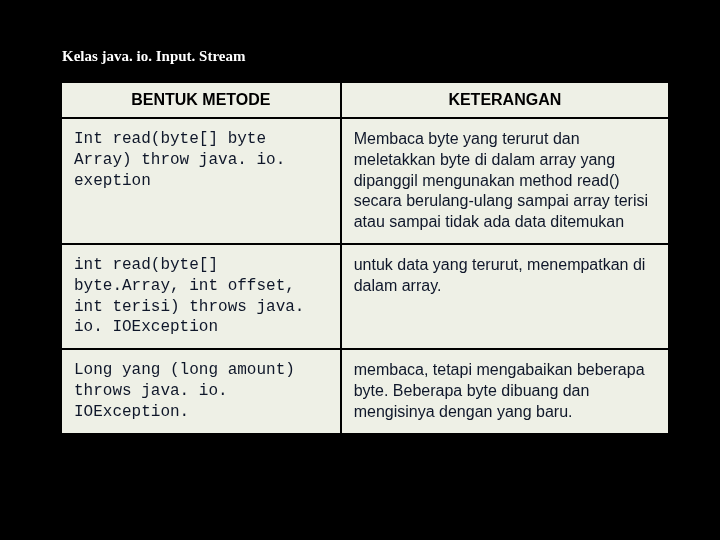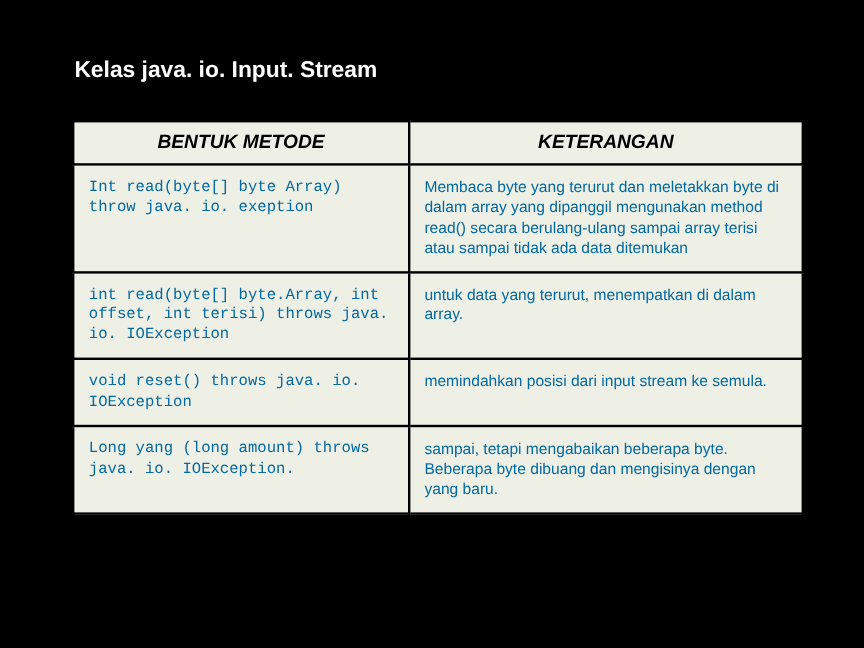--- a/index.html
+++ b/index.html
@@ -6,44 +6,44 @@
   body {
     width: 720px;
     height: 540px;
     background: #000000;
     font-family: Arial, sans-serif;
     padding: 48px 50px 40px 60px;
     overflow: hidden;
   }
   .title {
     color: #ffffff;
-    font-size: 19px;
+    font-size: 15px;
     font-weight: bold;
-    margin-bottom: 30px;
+    margin-bottom: 16px;
     margin-left: 2px;
+    font-family: Liberation Serif, serif;
   }
   table {
     width: 100%;
     border-collapse: collapse;
     background: #ffffff;
   }
   th {
     background: #eef0e6;
     color: #000000;
     font-weight: bold;
     font-size: 16px;
     text-align: center;
     padding: 8px 12px;
     border: 2px solid #000000;
-    font-style: italic;
   }
   td {
     background: #eef0e6;
-    color: #0369a1;
-    font-size: 13px;
+    color: #0f172a;
+    font-size: 16px;
     padding: 10px 12px;
     border: 2px solid #000000;
     vertical-align: top;
     line-height: 1.3;
   }
   td.method {
     font-family: "Courier New", monospace;
     width: 46%;
   }
   td.desc {
@@ -67,21 +67,17 @@
   <tbody>
     <tr>
       <td class="method">Int read(byte[] byte Array) throw java. io. exeption</td>
       <td class="desc">Membaca byte yang terurut dan meletakkan byte di dalam array yang dipanggil mengunakan method read() secara berulang-ulang sampai array terisi atau sampai tidak ada data ditemukan</td>
     </tr>
     <tr>
       <td class="method">int read(byte[] byte.Array, int offset, int terisi) throws java. io. IOException</td>
       <td class="desc">untuk data yang terurut, menempatkan di dalam array.</td>
     </tr>
     <tr>
-      <td class="method">void reset() throws java. io. IOException</td>
-      <td class="desc">memindahkan posisi dari input stream ke semula.</td>
-    </tr>
-    <tr>
       <td class="method">Long yang (long amount) throws java. io. IOException.</td>
-      <td class="desc">sampai, tetapi mengabaikan beberapa byte. Beberapa byte dibuang dan mengisinya dengan yang baru.</td>
+      <td class="desc">membaca, tetapi mengabaikan beberapa byte. Beberapa byte dibuang dan mengisinya dengan yang baru.</td>
     </tr>
   </tbody>
 </table>
 
 </body></html>

